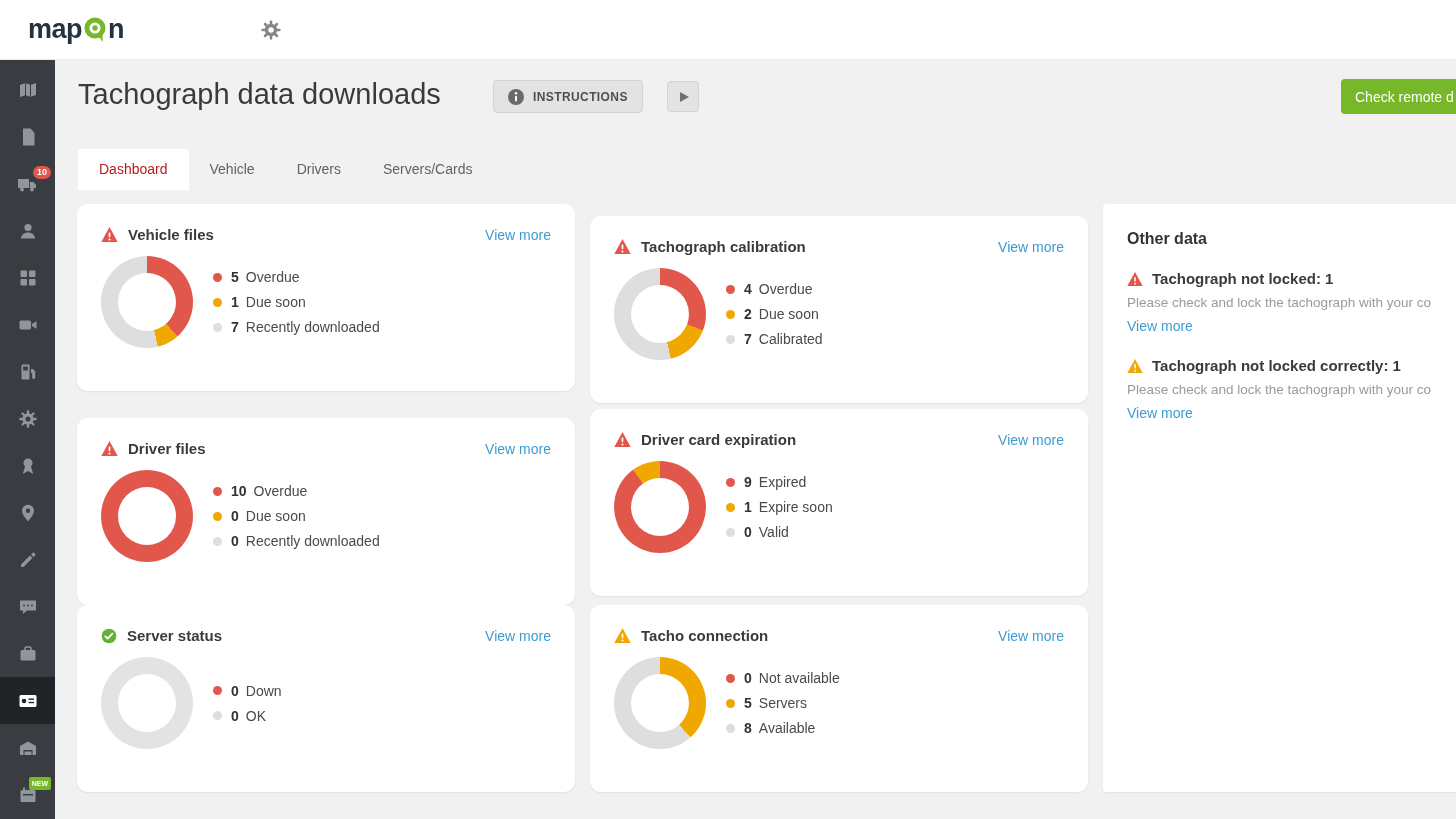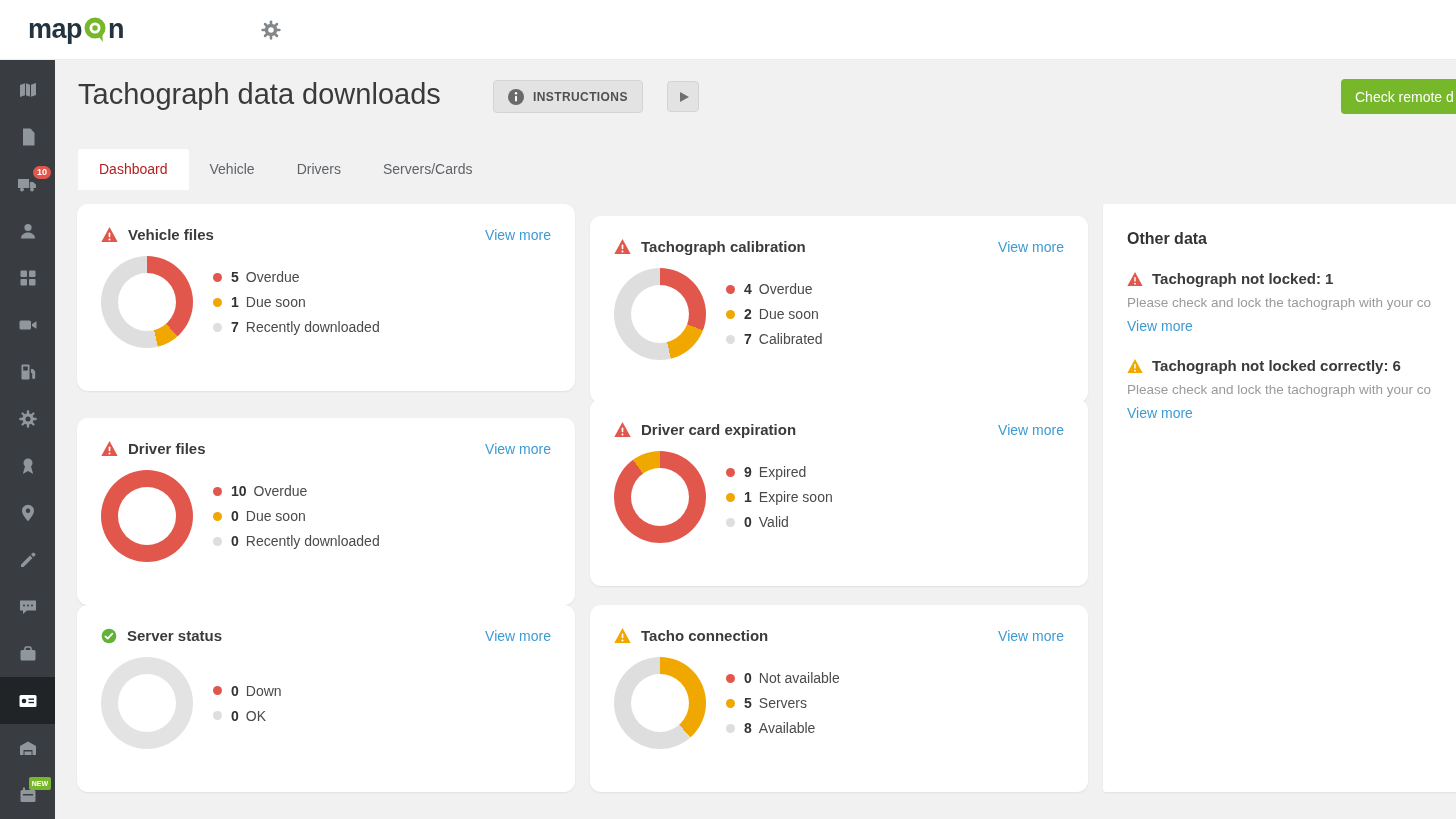--- a/index.html
+++ b/index.html
@@ -370,21 +370,21 @@
         </div>
         <div class="legend-row">
           <span class="dot" style="background: rgb(222, 222, 222);"></span>
           <span class="num">0</span>
           <span>Recently downloaded</span>
         </div>
       </div>
     </div>
   </div>
 
-  <div class="card" style="left:535px; top:339px;">
+  <div class="card" style="left:535px; top:349px;">
     <div class="card-head">
       <svg width="17" height="15" viewBox="0 0 24 22">
         <path d="M12 0 L24 22 L0 22 Z" fill="#e2574c"></path>
         <rect x="10.8" y="8" width="2.4" height="7" rx="1" fill="#fff"></rect>
         <circle cx="12" cy="18.3" r="1.5" fill="#fff"></circle>
       </svg>
       <span class="card-title">Driver card expiration</span>
       <a class="view-more">View more</a>
     </div>
     <div class="card-body">
@@ -483,20 +483,20 @@
       <a class="other-link">View more</a>
     </div>
 
     <div class="other-item">
       <div class="other-item-head">
         <svg width="16" height="14" viewBox="0 0 24 22">
           <path d="M12 0 L24 22 L0 22 Z" fill="#f0a800"></path>
           <rect x="10.8" y="8" width="2.4" height="7" rx="1" fill="#fff"></rect>
           <circle cx="12" cy="18.3" r="1.5" fill="#fff"></circle>
         </svg>
-        <span class="other-item-title">Tachograph not locked correctly: 6</span>
+        <span class="other-item-title">Tachograph not locked correctly: 1</span>
       </div>
       <div class="other-desc">Please check and lock the tachograph with your co</div>
       <a class="other-link">View more</a>
     </div>
   </div>
 
 </div>
 
 </body></html>

